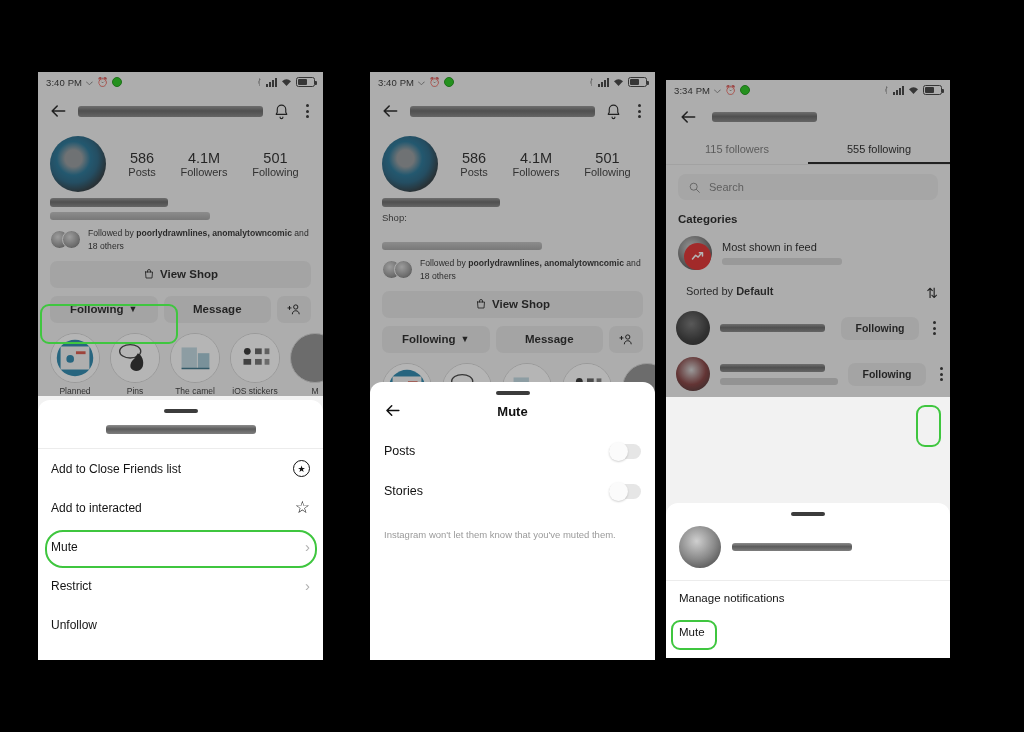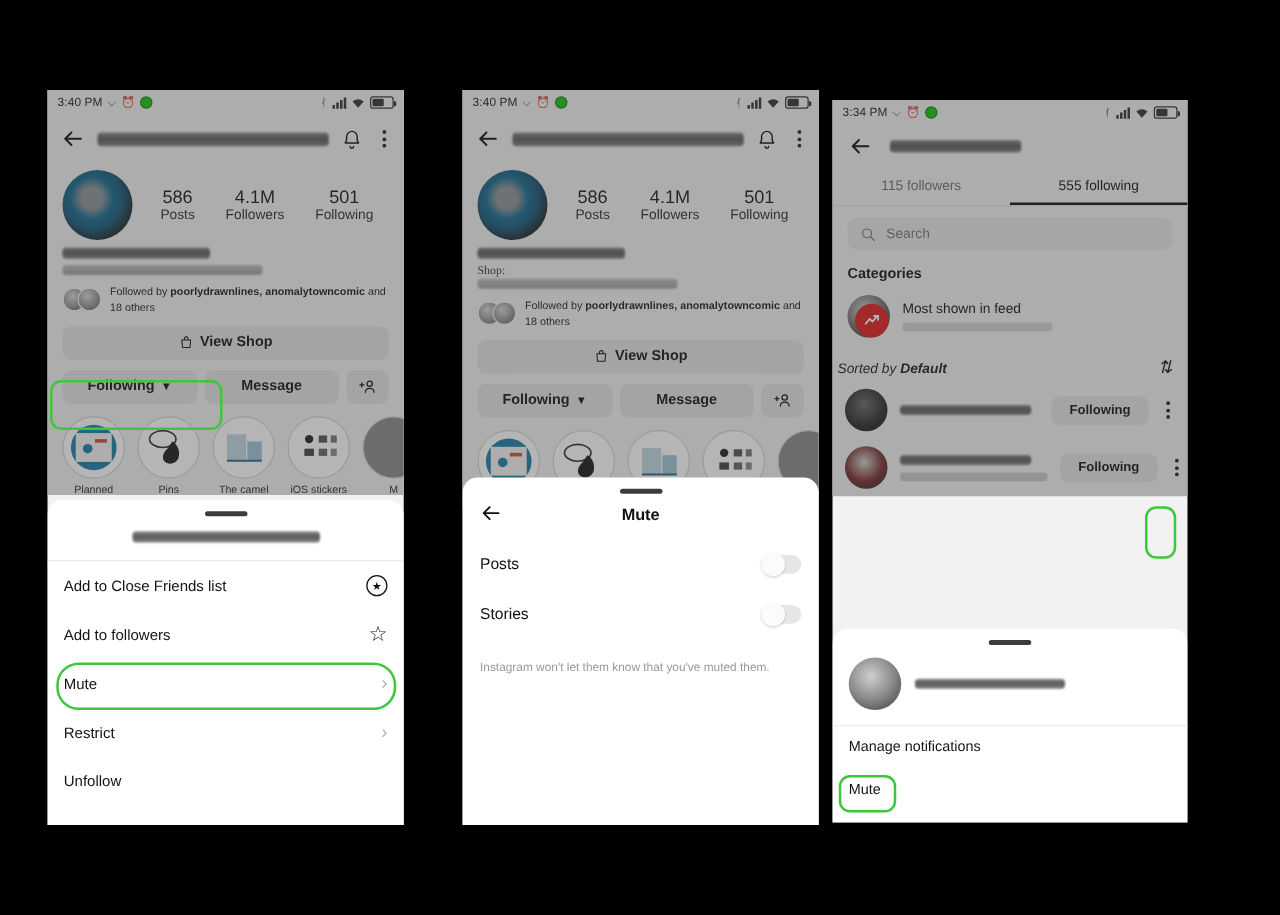--- a/index.html
+++ b/index.html
@@ -75,21 +75,21 @@
     background: radial-gradient(circle at 42% 40%, #8e9396 18%, #146a8f 36%, #16597a 52%, #1d2c33 72%, #33424a 100%);
     flex: none; filter: blur(0.5px);
   }
   .stats { display: flex; flex: 1; justify-content: space-around; padding-left: 6px; }
   .stat { text-align: center; }
   .stat .n { font-size: 14.5px; font-weight: normal; color: #161616; line-height: 1.15;}
   .stat .l { font-size: 11px; color: #2b2b2b; }
 
   .bio { padding: 4px 12px 0 12px; }
   .bio .r1 { height: 9px; width: 118px; margin-bottom: 5px; }
-  .shoplabel { font-size: 9.5px; color:#333; margin-bottom:1px;font-family:Liberation Serif, serif; }
+  .shoplabel { font-size: 9.5px; color:#333; margin-bottom:19px; }
   .bio .r2 { height: 8px; width: 160px; }
 
   .followedby { display: flex; align-items: center; gap: 7px; padding: 7px 12px 0 12px;}
   .fb-avs { display:flex; flex:none; }
   .fb-av {
     width: 19px; height: 19px; border-radius: 50%;
     background: radial-gradient(circle at 40% 35%,#d8d8d8,#8f8f8f 60%,#565656);
     border: 1.5px solid #f2f2f2; margin-left: -7px; filter: blur(.4px);
   }
   .fb-av:first-child { margin-left: 0; }
@@ -181,21 +181,21 @@
   .cat-row { display: flex; align-items: center; gap: 10px; padding: 5px 12px; }
   .cat-av { width: 34px; height: 34px; border-radius: 50%; flex: none; position: relative; filter: blur(.3px);}
   .cat-av.stack { background: radial-gradient(circle at 40% 35%, #cfcfcf, #6a6a6a 55%, #2b2b2b); }
   .cat-badge {
     position: absolute; left: 6px; top: 7px; width: 27px; height: 27px; border-radius: 50%;
     background: #e02020; display:flex; align-items:center; justify-content:center;
   }
   .cat-txt { flex: 1; }
   .cat-txt .t { font-size: 11px; color: #111; font-weight: 500; }
   .cat-txt .s { height: 7px; width: 120px; margin-top: 5px; background: #d2d2d2; border-radius: 3px;}
-  .sortrow { display: flex; align-items: flex-end; padding: 10px 12px 4px 4px; font-style: italic; }
+  .sortrow { display: flex; align-items: flex-start; padding: 10px 12px 4px 20px; }
   .sortrow .t { font-size: 11px; color: #1b1b1b; }
   .sortrow .t b { font-weight: bold; }
   .sortrow .ic { margin-left: auto; font-size: 14px; color: #111; }
   .ulist-row { display: flex; align-items: center; gap: 10px; padding: 6px 10px; }
   .u-av { width: 34px; height: 34px; border-radius: 50%; flex:none; filter: blur(.4px);}
   .u-av.a { background: radial-gradient(circle at 45% 38%, #6b6b6b, #2a2a2a 60%, #161616); }
   .u-av.b { background: radial-gradient(circle at 45% 38%, #d3d3d3, #7b3030 52%, #1e1e1e); }
   .u-meta { flex: 1; }
   .u-meta .n { height: 8px; width: 105px; }
   .u-meta .h { height: 7px; width: 118px; margin-top: 6px; background: #c9c9c9; border-radius: 3px;}
@@ -389,21 +389,21 @@
       <div class="redact sheet-title-redact"></div>
       <div class="divider"></div>
 
       <div class="menu-item">
         <span>Add to Close Friends list</span>
         <span class="mi-right">
             <span class="star-filled">★</span>
           </span>
       </div>
       <div class="menu-item">
-        <span>Add to followers</span>
+        <span>Add to interacted</span>
         <span class="mi-right">
             <span class="star-outline">☆</span>
           </span>
       </div>
       <div class="menu-item">
         <span>Mute</span>
         <span class="mi-right">
             <span class="chev-r">›</span>
           </span>
       </div>

